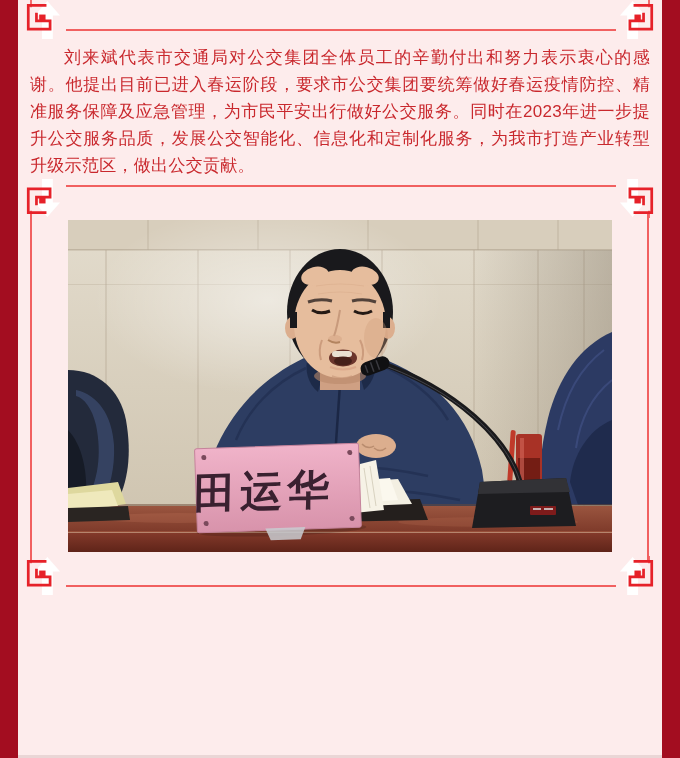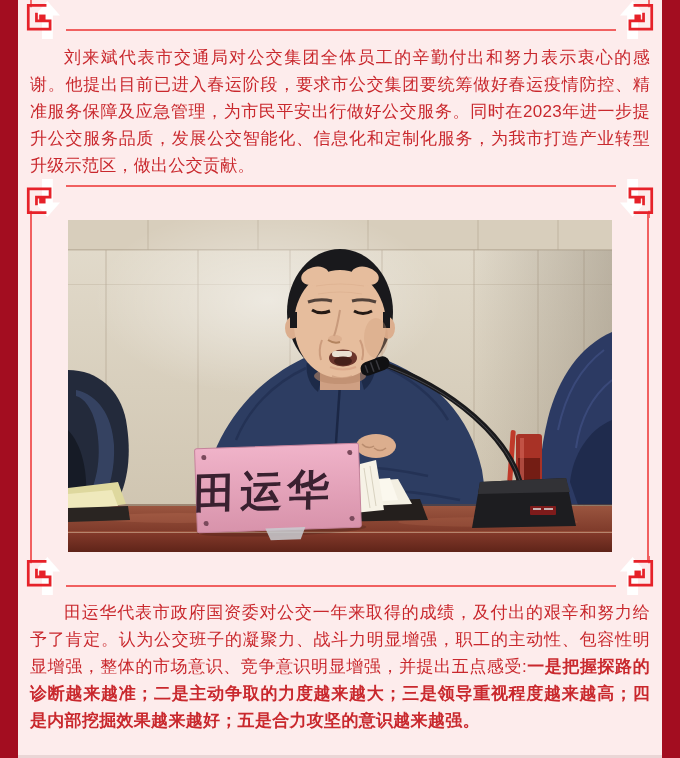--- a/index.html
+++ b/index.html
@@ -254,17 +254,14 @@
         <circle cx="137" cy="235" r="2.5" fill="#7a4a5c"></circle>
           <circle cx="283" cy="235" r="2.5" fill="#7a4a5c"></circle>
         <circle cx="137" cy="301" r="2.5" fill="#7a4a5c"></circle>
           <circle cx="283" cy="301" r="2.5" fill="#7a4a5c"></circle>
         <polygon points="196,308 236,308 231,320 201,320" fill="#c9ccd1" opacity="0.85"></polygon>
         <text x="210" y="285" text-anchor="middle" font-size="42" font-weight="bold" fill="#3a2130" letter-spacing="5" transform="skewX(-3)" font-family="'Liberation Serif','DejaVu Serif',serif">田运华</text>
       </g>
     </svg>
   </div>
 
-  <div class="para" id="para-2">
-    <p><span>田运华代表市政府国资委对公交一年来取得的成绩，及付出的艰辛和努力给予了肯定。认为公交班子的凝聚力、战斗力明显增强，职工的主动性、包容性明显增强，整体的市场意识、竞争意识明显增强，并提出五点感受:</span><b>一是把握探路的诊断越来越准；二是主动争取的力度越来越大；三是领导重视程度越来越高；四是内部挖掘效果越来越好；五是合力攻坚的意识越来越强。</b></p>
-  </div>
 
 </div>
 
 </body></html>

